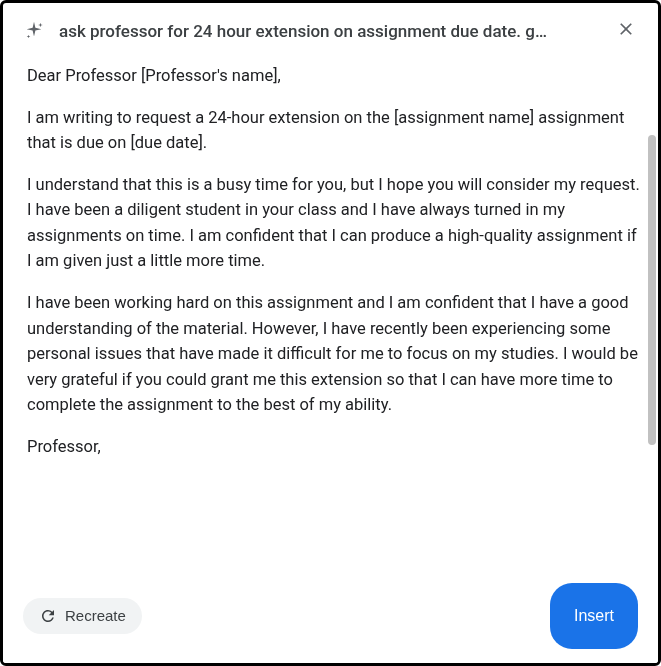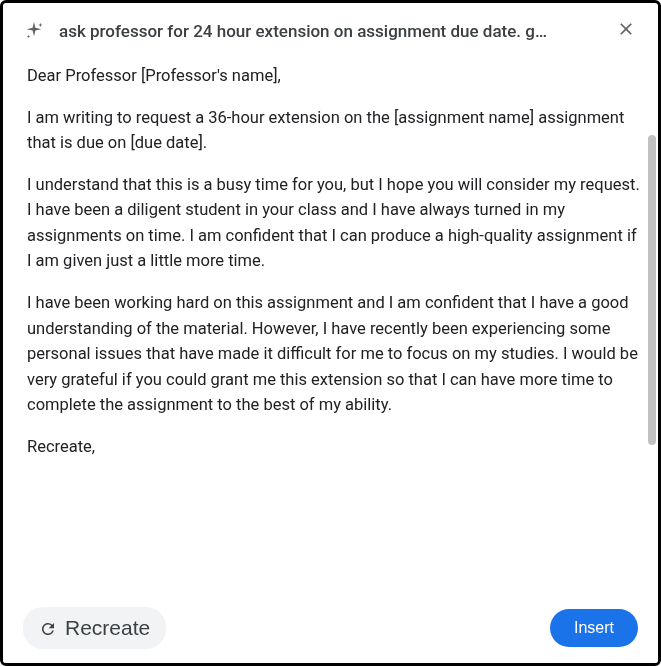--- a/index.html
+++ b/index.html
@@ -82,39 +82,38 @@
       align-items: center;
       padding: 14px 20px;
       gap: 8px;
       background: #fff;
     }
     .footer-spacer {
       flex: 1;
     }
     .pill-btn {
       display: inline-flex;
-      align-items: center;
       gap: 8px;
       padding: 9px 16px;
       border-radius: 20px;
       background: #f1f3f4;
       color: #3c4043;
-      font-size: 21px;
+      font-size: 15px;
       font-weight: 500;
       cursor: pointer;
       border: none;
     }
     .pill-btn svg {
       width: 18px;
       height: 18px;
     }
     .insert-btn {
       display: inline-flex;
       align-items: center;
-      padding: 10px 24px;
+      padding: 24px 24px;
       border-radius: 22px;
       background: #1a73e8;
       color: #fff;
       font-size: 16px;
       font-weight: 500;
       cursor: pointer;
       border: none;
     }
     .chevron-icon {
       width: 14px;
@@ -142,24 +141,24 @@
         <svg viewBox="0 0 24 24" width="20" height="20" fill="currentColor">
           <path d="M19 6.41 L17.59 5 L12 10.59 L6.41 5 L5 6.41 L10.59 12 L5 17.59 L6.41 19 L12 13.41 L17.59 19 L19 17.59 L13.41 12 Z"></path>
         </svg>
       </span>
     </div>
   </div>
 
   <div class="content-wrapper">
     <div class="content">
       <p>Dear Professor [Professor's name],</p>
-      <p>I am writing to request a 36-hour extension on the [assignment name] assignment that is due on [due date].</p>
+      <p>I am writing to request a 24-hour extension on the [assignment name] assignment that is due on [due date].</p>
       <p>I understand that this is a busy time for you, but I hope you will consider my request. I have been a diligent student in your class and I have always turned in my assignments on time. I am confident that I can produce a high-quality assignment if I am given just a little more time.</p>
       <p>I have been working hard on this assignment and I am confident that I have a good understanding of the material. However, I have recently been experiencing some personal issues that have made it difficult for me to focus on my studies. I would be very grateful if you could grant me this extension so that I can have more time to complete the assignment to the best of my ability.</p>
-      <p>Recreate,</p>
+      <p>Professor,</p>
     </div>
     <div class="scrollbar"></div>
   </div>
 
   <div class="footer">
     <button class="pill-btn">
       <span class="refresh-icon">
         <svg viewBox="0 0 24 24" fill="currentColor">
           <path d="M17.65 6.35A7.96 7.96 0 0 0 12 4c-4.42 0-8 3.58-8 8s3.58 8 8 8c3.73 0 6.84-2.55 7.73-6h-2.08A5.99 5.99 0 0 1 12 18c-3.31 0-6-2.69-6-6s2.69-6 6-6c1.66 0 3.14.69 4.22 1.78L13 11h7V4l-2.35 2.35z"></path>
         </svg>

